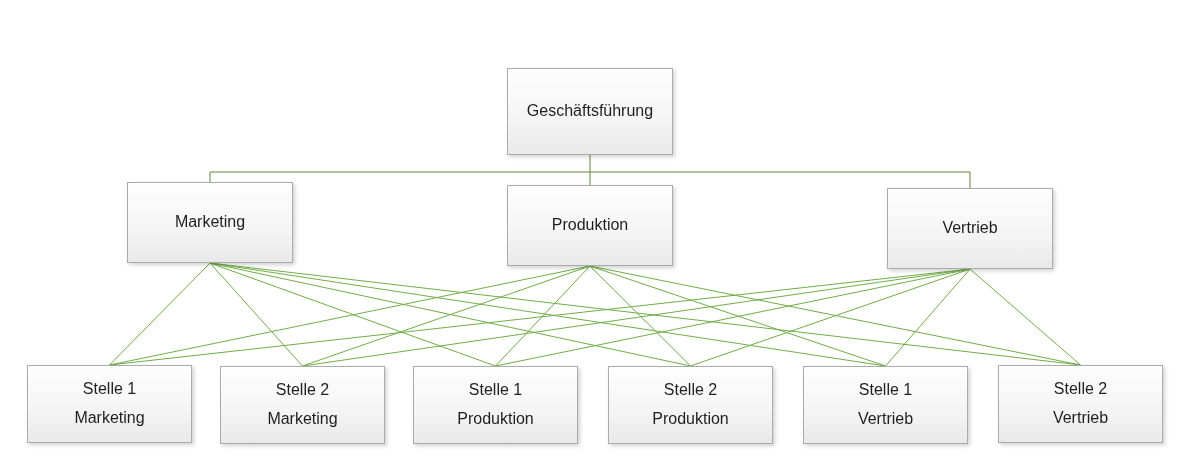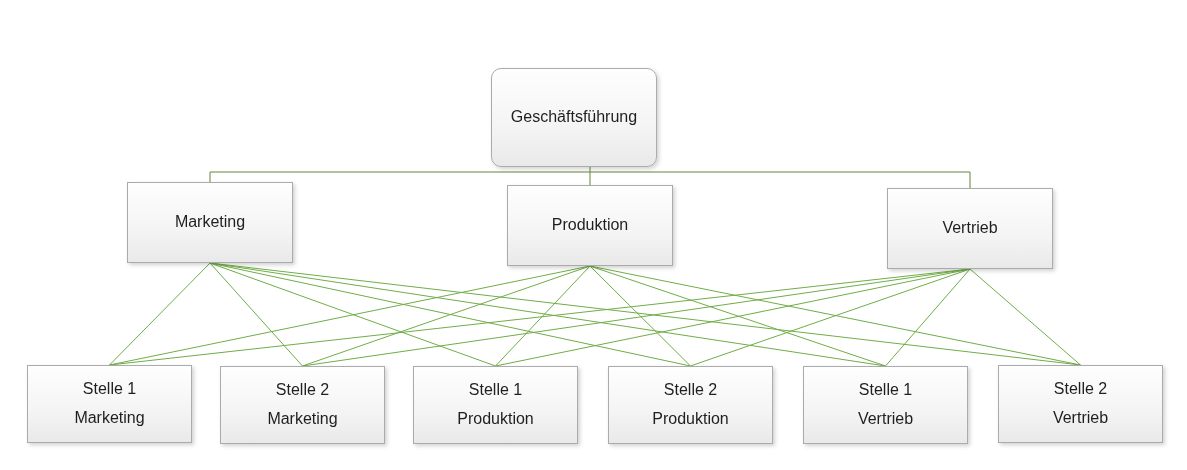--- a/index.html
+++ b/index.html
@@ -67,21 +67,21 @@
       <line x1="590" y1="266" x2="885.5" y2="366" stroke="#70ad47" stroke-width="1"></line>
       <line x1="590" y1="266" x2="1080.5" y2="365" stroke="#70ad47" stroke-width="1"></line>
       <line x1="970" y1="269" x2="109.5" y2="365" stroke="#70ad47" stroke-width="1"></line>
       <line x1="970" y1="269" x2="302.5" y2="366" stroke="#70ad47" stroke-width="1"></line>
       <line x1="970" y1="269" x2="495.5" y2="366" stroke="#70ad47" stroke-width="1"></line>
       <line x1="970" y1="269" x2="690.5" y2="366" stroke="#70ad47" stroke-width="1"></line>
       <line x1="970" y1="269" x2="885.5" y2="366" stroke="#70ad47" stroke-width="1"></line>
       <line x1="970" y1="269" x2="1080.5" y2="365" stroke="#70ad47" stroke-width="1"></line>
     </svg>
 
-  <div class="node" style="left: 491px; top: 68px; width: 166px; height: 99px; border-radius: 10px;">
+  <div class="node" style="left: 507px; top: 68px; width: 166px; height: 87px;">
     <span>Geschäftsführung</span>
   </div>
 
   <div class="node" style="left: 127px; top: 182px; width: 166px; height: 81px;">
     <span>Marketing</span>
   </div>
 
   <div class="node" style="left: 507px; top: 185px; width: 166px; height: 81px;">
     <span>Produktion</span>
   </div>

